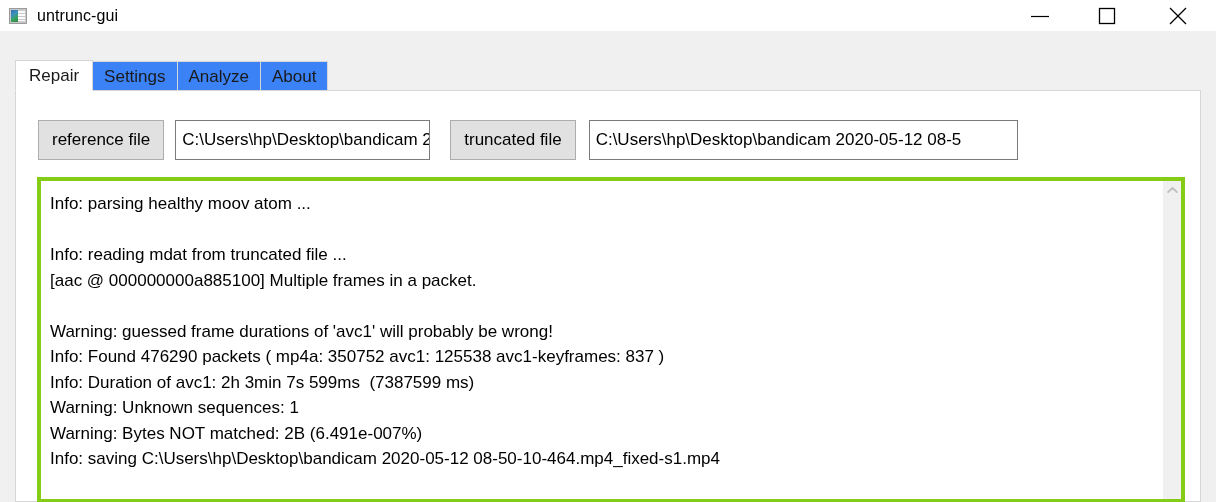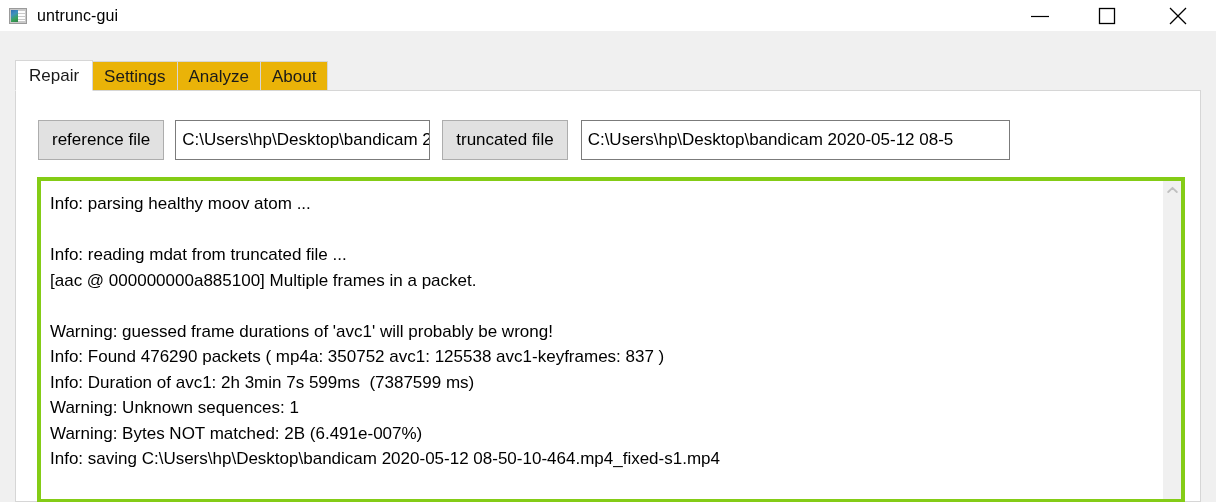--- a/index.html
+++ b/index.html
@@ -120,21 +120,21 @@
   }
   .tab {
     height: 30px;
     box-sizing: border-box;
     display: flex;
     align-items: center;
     padding: 0 11px;
     font-size: 17px;
     color: #1a1a1a;
     border: 1px solid #d6d6d6;
-    background: #eab308;
+    background: #3b82f6;
     border-bottom: none;
     margin-right: -1px;
     white-space: nowrap;
   }
   .tab.active {
     background: #ffffff;
     height: 31px;
     border: 1px solid #d6d6d6;
     border-bottom: 1px solid #ffffff;
     position: relative;
@@ -192,21 +192,21 @@
     overflow: hidden;
     white-space: nowrap;
     display: flex;
     align-items: center;
   }
   .file-input span {
     display: block;
     white-space: nowrap;
   }
   #ref-input { width: 255px; margin-left: 11px; }
-  #trunc-btn { margin-left: 12px; }
+  #trunc-btn { margin-left: 20px; }
   #trunc-input { width: 429px; margin-left: 13px; }
 
   
   .logbox {
     position: absolute;
     left: 21px;
     top: 86px;
     width: 1148px;
     height: 326px;
     border: 4px solid #84cc16;

